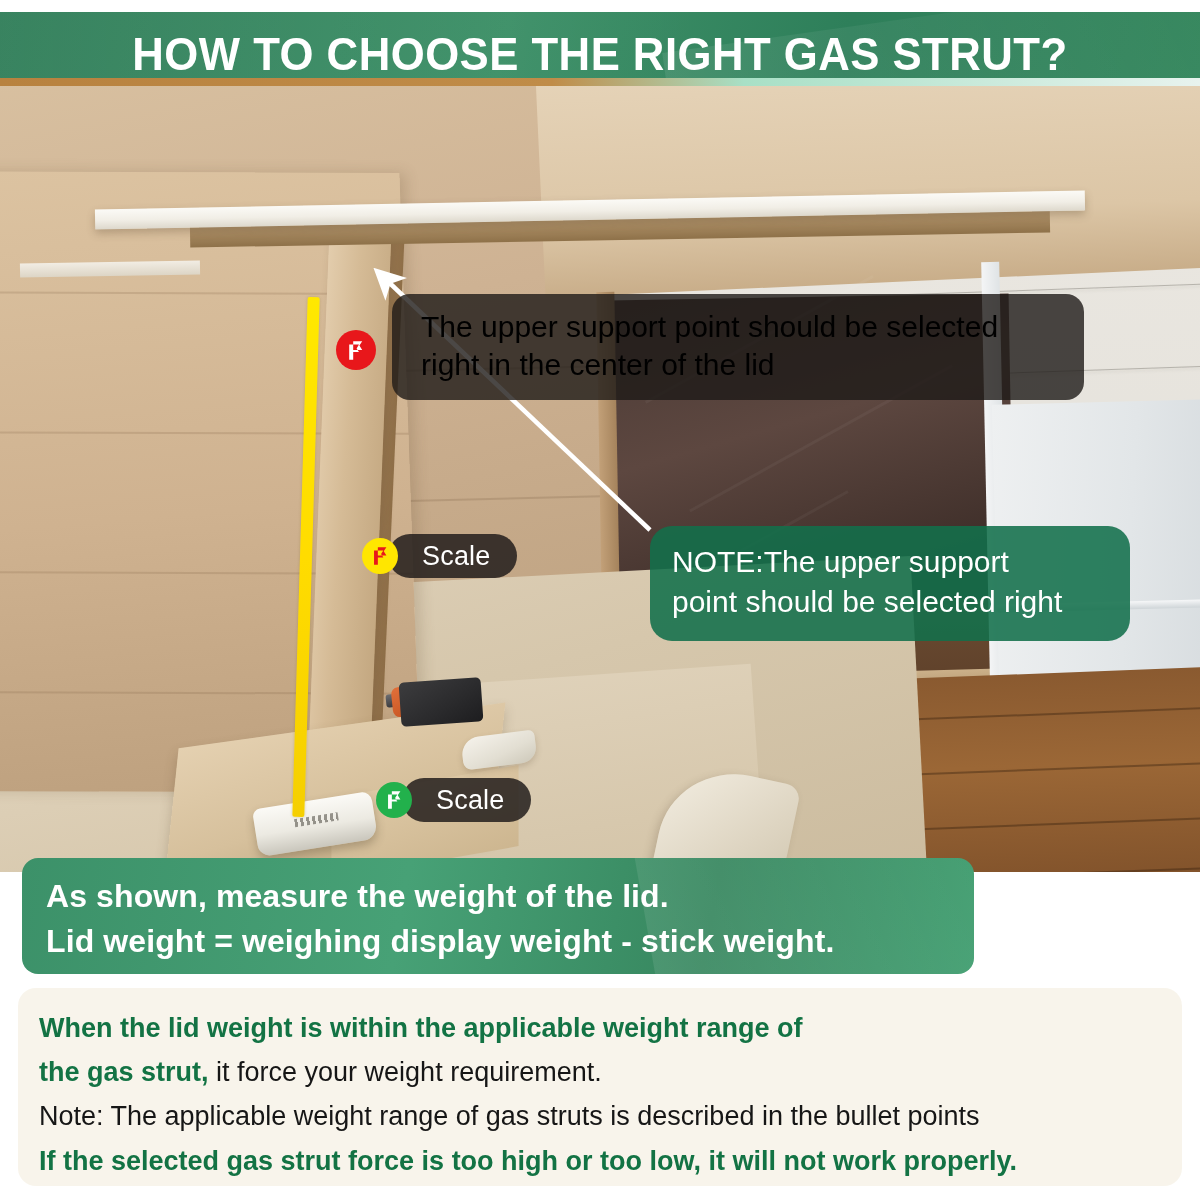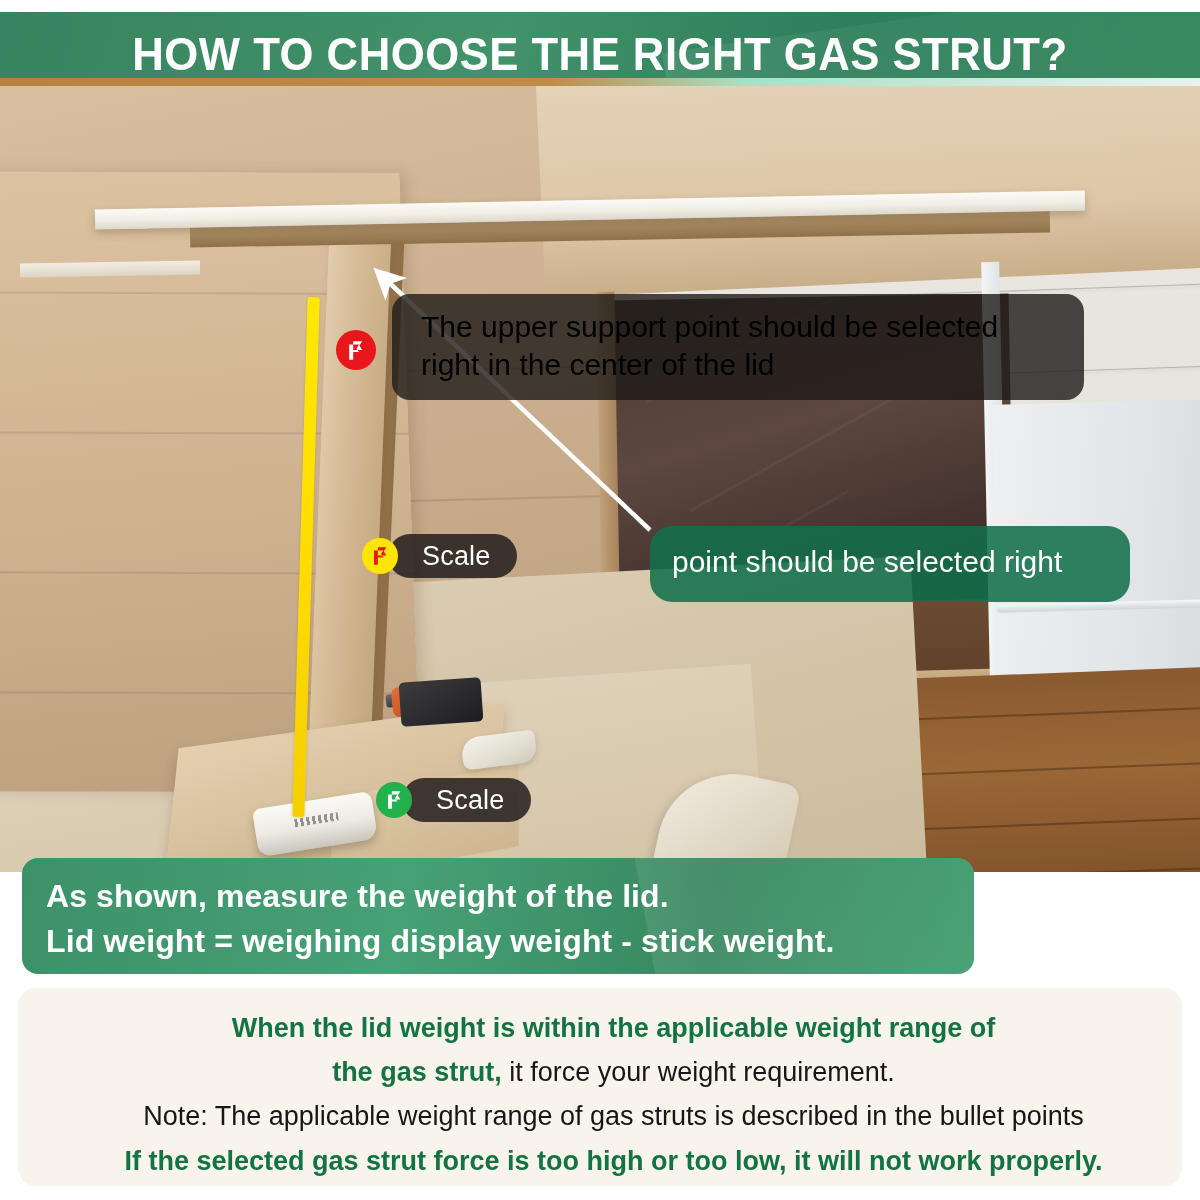--- a/index.html
+++ b/index.html
@@ -471,24 +471,23 @@
     white-space: nowrap;
   }
 
   
   .info-cream {
     position: absolute;
     left: 18px; top: 988px;
     width: 1164px; height: 198px;
     border-radius: 18px;
     background: rgba(248,243,233,0.93);
-    padding: 18px 28px 0 55px;
+    padding: 18px 28px 0 21px;
     overflow: hidden;
     z-index: 10;
-    text-align: center;
   }
   .info-line {
     font-size: 27px;
     line-height: 1.66;
     color: #1c1c1c;
     white-space: nowrap;
     font-family: "Liberation Sans Narrow", "Liberation Sans", sans-serif;
   }
   .info-line.ln2 { line-height: 1.60; }
   .g-bold { color: #137344; font-weight: bold; }
@@ -588,20 +587,21 @@
       </defs>
       <line x1="650" y1="448" x2="378" y2="190" stroke="#ffffff" stroke-width="4.5" marker-end="url(#arrowhead)"></line>
     </svg>
 
     <div class="callout-dark">
       <div>The upper support point should be selected</div>
       <div>right in the center of the lid</div>
     </div>
 
     <div class="callout-green">
+      <div>NOTE:The upper support</div>
       <div>point should be selected right</div>
     </div>
 
     <div class="chip chip-stick">Scale</div>
     <div class="chip chip-scale">Scale</div>
 
     <div class="marker marker-top">
       <span>
         <svg width="20" height="21" viewBox="0 0 20 21">
           <path d="M3.2,1.2 L3.2,19.8 L7.2,19.8 L7.2,12.0 L13.0,12.0 L10.6,8.4 L13.0,4.6 L3.2,4.6 Z

